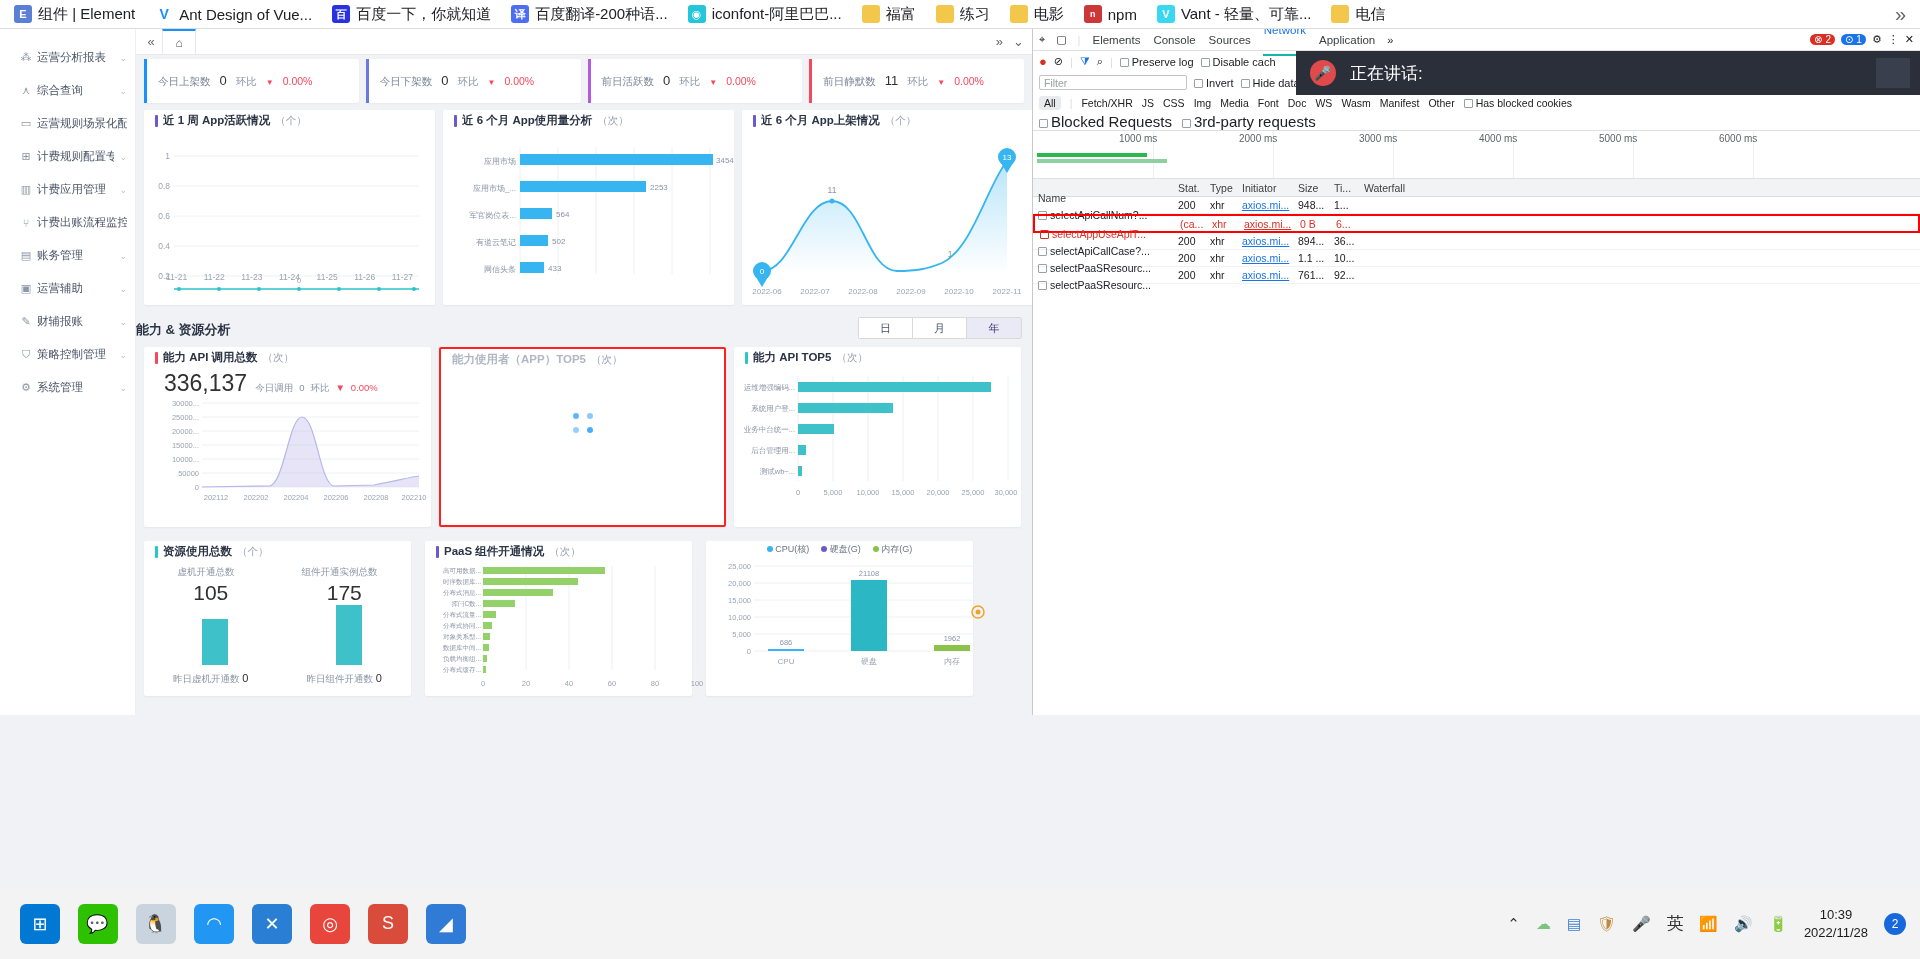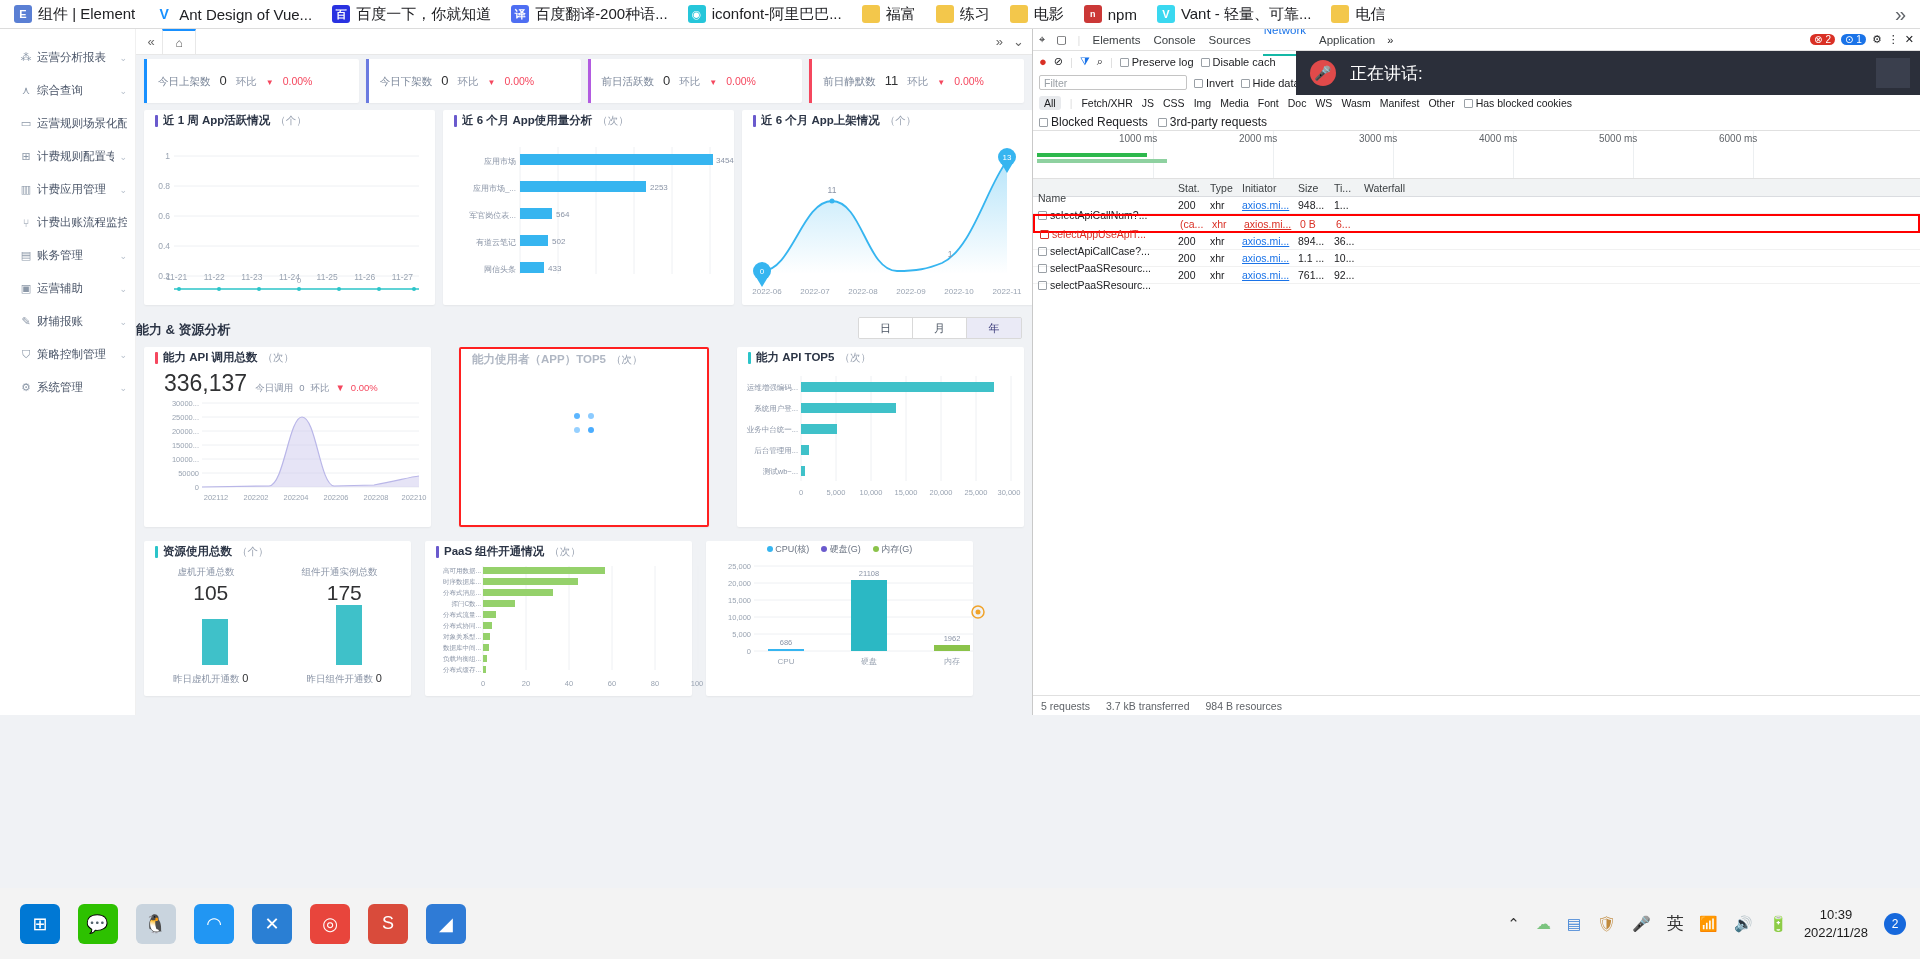--- a/index.html
+++ b/index.html
@@ -90,21 +90,21 @@
   .row1 .card { width: 291px; height: 195px; }
 
   .section-head { display: flex; align-items: flex-end; padding: 12px 10px 8px 0; }
   .section-title { font-size: 13px; font-weight: bold; color: #2b3445; }
   .seg { margin-left: auto; display: flex; border: 1px solid #d9d9d9; border-radius: 2px; overflow: hidden; }
   .seg div { width: 54px; height: 20px; display: flex; align-items: center; justify-content: center;
     font-size: 11px; color: #4b5563; background: #fff; border-right: 1px solid #d9d9d9; }
   .seg div:last-child { border-right: none; }
   .seg div.active { background: #eaeaf6; color: #3b3b7a; border-color: #9a9ad0; }
 
-  .row2 { display: flex; gap: 28px; padding: 0 8px; }
+  .row2 { display: flex; gap: 8px; padding: 0 8px; }
   .row2 .card { width: 287px; height: 180px; }
   .row3 { display: flex; gap: 14px; padding: 14px 8px 0 8px; }
   .row3 .card { width: 267px; height: 155px; }
 
   .loading-card { border: 2px solid #ff2020 !important; }
   .spinner-wrap { display:flex; align-items:center; justify-content:center; height: 105px; }
   .dotspin { position: relative; width: 20px; height: 20px; }
   .dotspin i { position: absolute; width: 6px; height: 6px; border-radius: 50%; background: #40a9ff; }
   .dotspin i:nth-child(1){left:0;top:0;opacity:.85}
   .dotspin i:nth-child(2){right:0;top:0;opacity:.6}
@@ -126,21 +126,21 @@
     padding: 0 6px; border-bottom: 1px solid #e0e0e0; }
   .dt-tab { font-size: 11.5px; color: #3c4043; padding: 0 1px; }
   .dt-tab.sel { color: #1a73e8; border-bottom: 2px solid #14b8a6; padding-bottom: 18px; }
   .dt-badge { display: inline-flex; align-items: center; gap: 3px; font-size: 10px;
     padding: 0 4px; border-radius: 8px; color: #fff; }
   .dt-row3 { height: 21px; display: flex; align-items: center; gap: 7px; padding: 0 6px; }
   .dt-filterbox { width: 148px; height: 15px; border: 1px solid #c4c4c4; border-radius: 2px;
     font-size: 10.5px; color: #9aa0a6; padding-left: 4px; line-height: 14px; background: #fff;}
   .dt-row4 { height: 20px; display: flex; align-items: center; gap: 9px; padding: 0 6px; font-size: 10.5px; }
   .dt-row4 .ftype.sel { background: #e8eaed; border-radius: 3px; padding: 1px 5px; }
-  .dt-row5 { height: 18px; display: flex; align-items: center; gap: 10px; padding: 0 6px; font-size: 12px;
+  .dt-row5 { height: 18px; display: flex; align-items: center; gap: 10px; padding: 0 6px; font-size: 15px;
     border-bottom: 1px solid #e0e0e0; }
   .cb { width: 9px; height: 9px; border: 1px solid #9aa0a6; border-radius: 1px; display: inline-block;
     vertical-align: -1px; margin-right: 3px; }
   .dt-timeline { height: 48px; border-bottom: 1px solid #e0e0e0; position: relative; }
   .tl-tick { position: absolute; top: 2px; font-size: 10px; color: #5f6368; }
   .tl-line { position: absolute; top: 0; bottom: 0; width: 1px; background: #eceff1; }
   .net-head { display: flex; height: 18px; align-items: center; background: #f1f3f4;
     border-bottom: 1px solid #dadce0; font-size: 10.5px; color: #3c4043; }
   .net-head div, .net-row > div { padding-left: 5px; overflow: hidden; white-space: nowrap; }
   .net-row { display: flex; height: 17px; align-items: center; font-size: 10.5px;
@@ -833,25 +833,20 @@
     <div class="net-row">
       <div class="c-name"><i class="cb"></i><span>selectPaaSResourc...</span></div>
       <div class="c-stat">200</div>
       <div class="c-type">xhr</div>
       <div class="c-init">axios.mi...</div>
       <div class="c-size">761...</div>
       <div class="c-time">92...</div>
       <div class="c-wf"></div>
     </div>
 
-    <div class="dt-status">
-      <span>5 requests</span>
-      <span>3.7 kB transferred</span>
-      <span>984 B resources</span>
-    </div>
   </div>
 
   <div class="callbanner">
     <div class="mic">🎤</div>
     <div class="ctext">正在讲话:</div>
     <div class="cwave"></div>
   </div>
 
   <div class="taskbar">
     <div class="tb-left">

